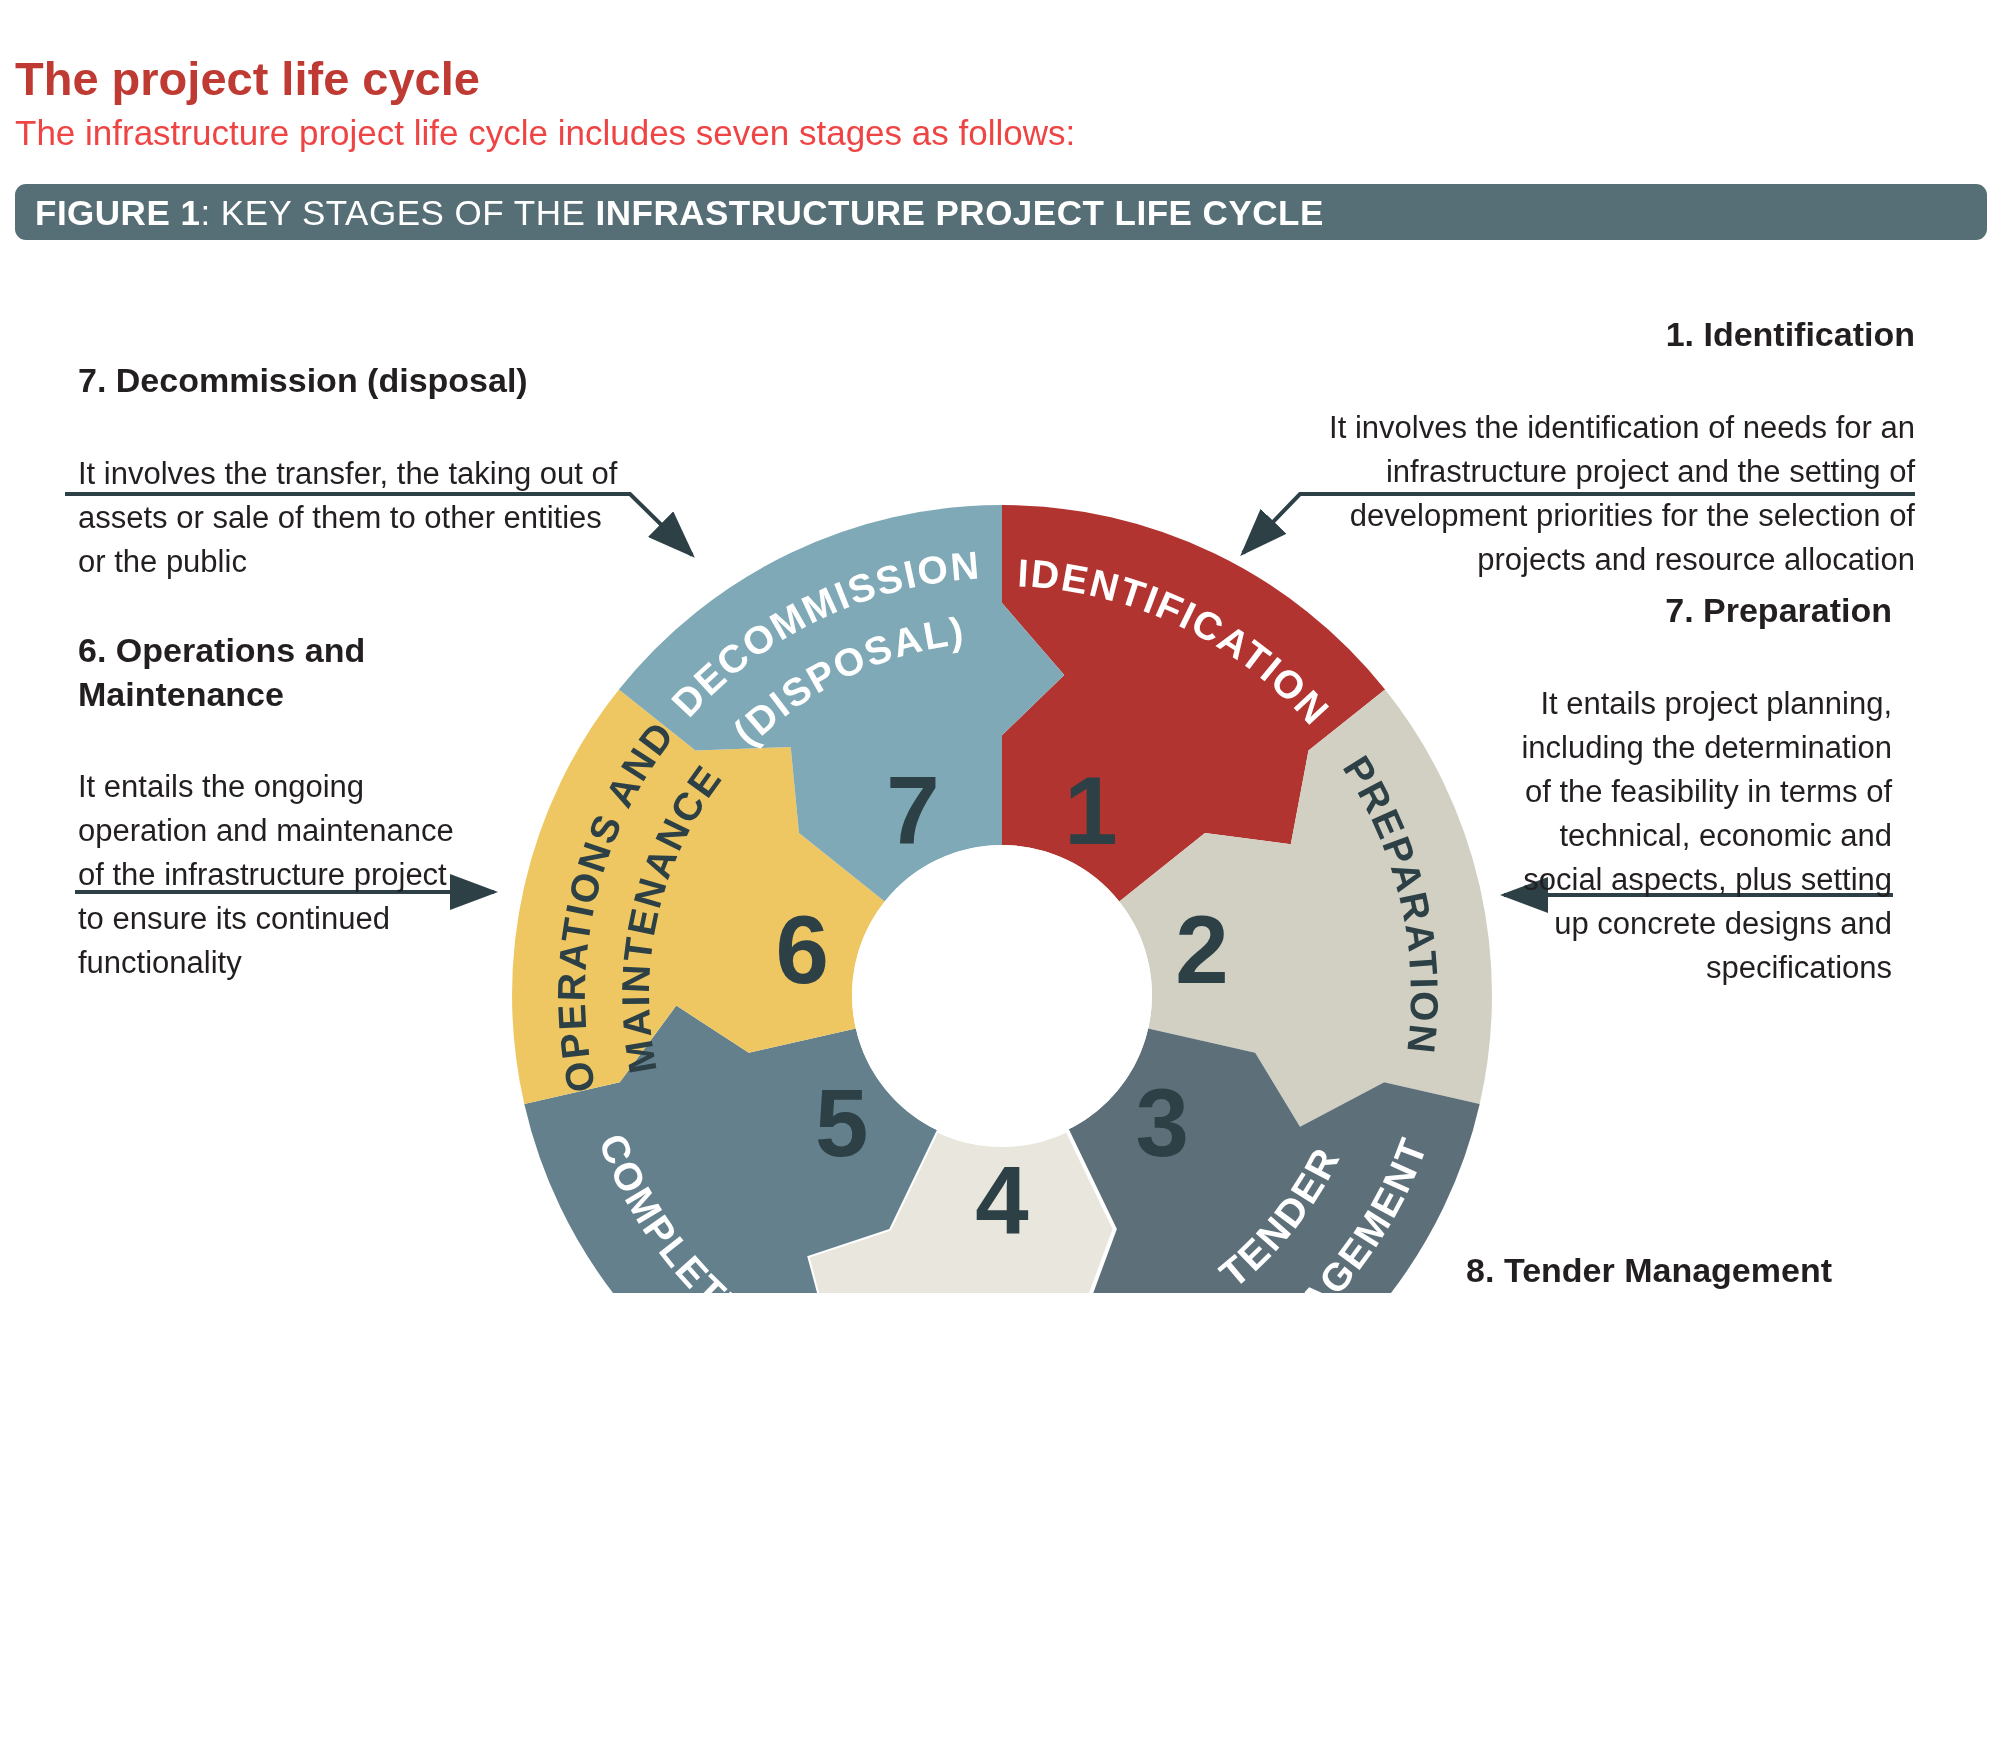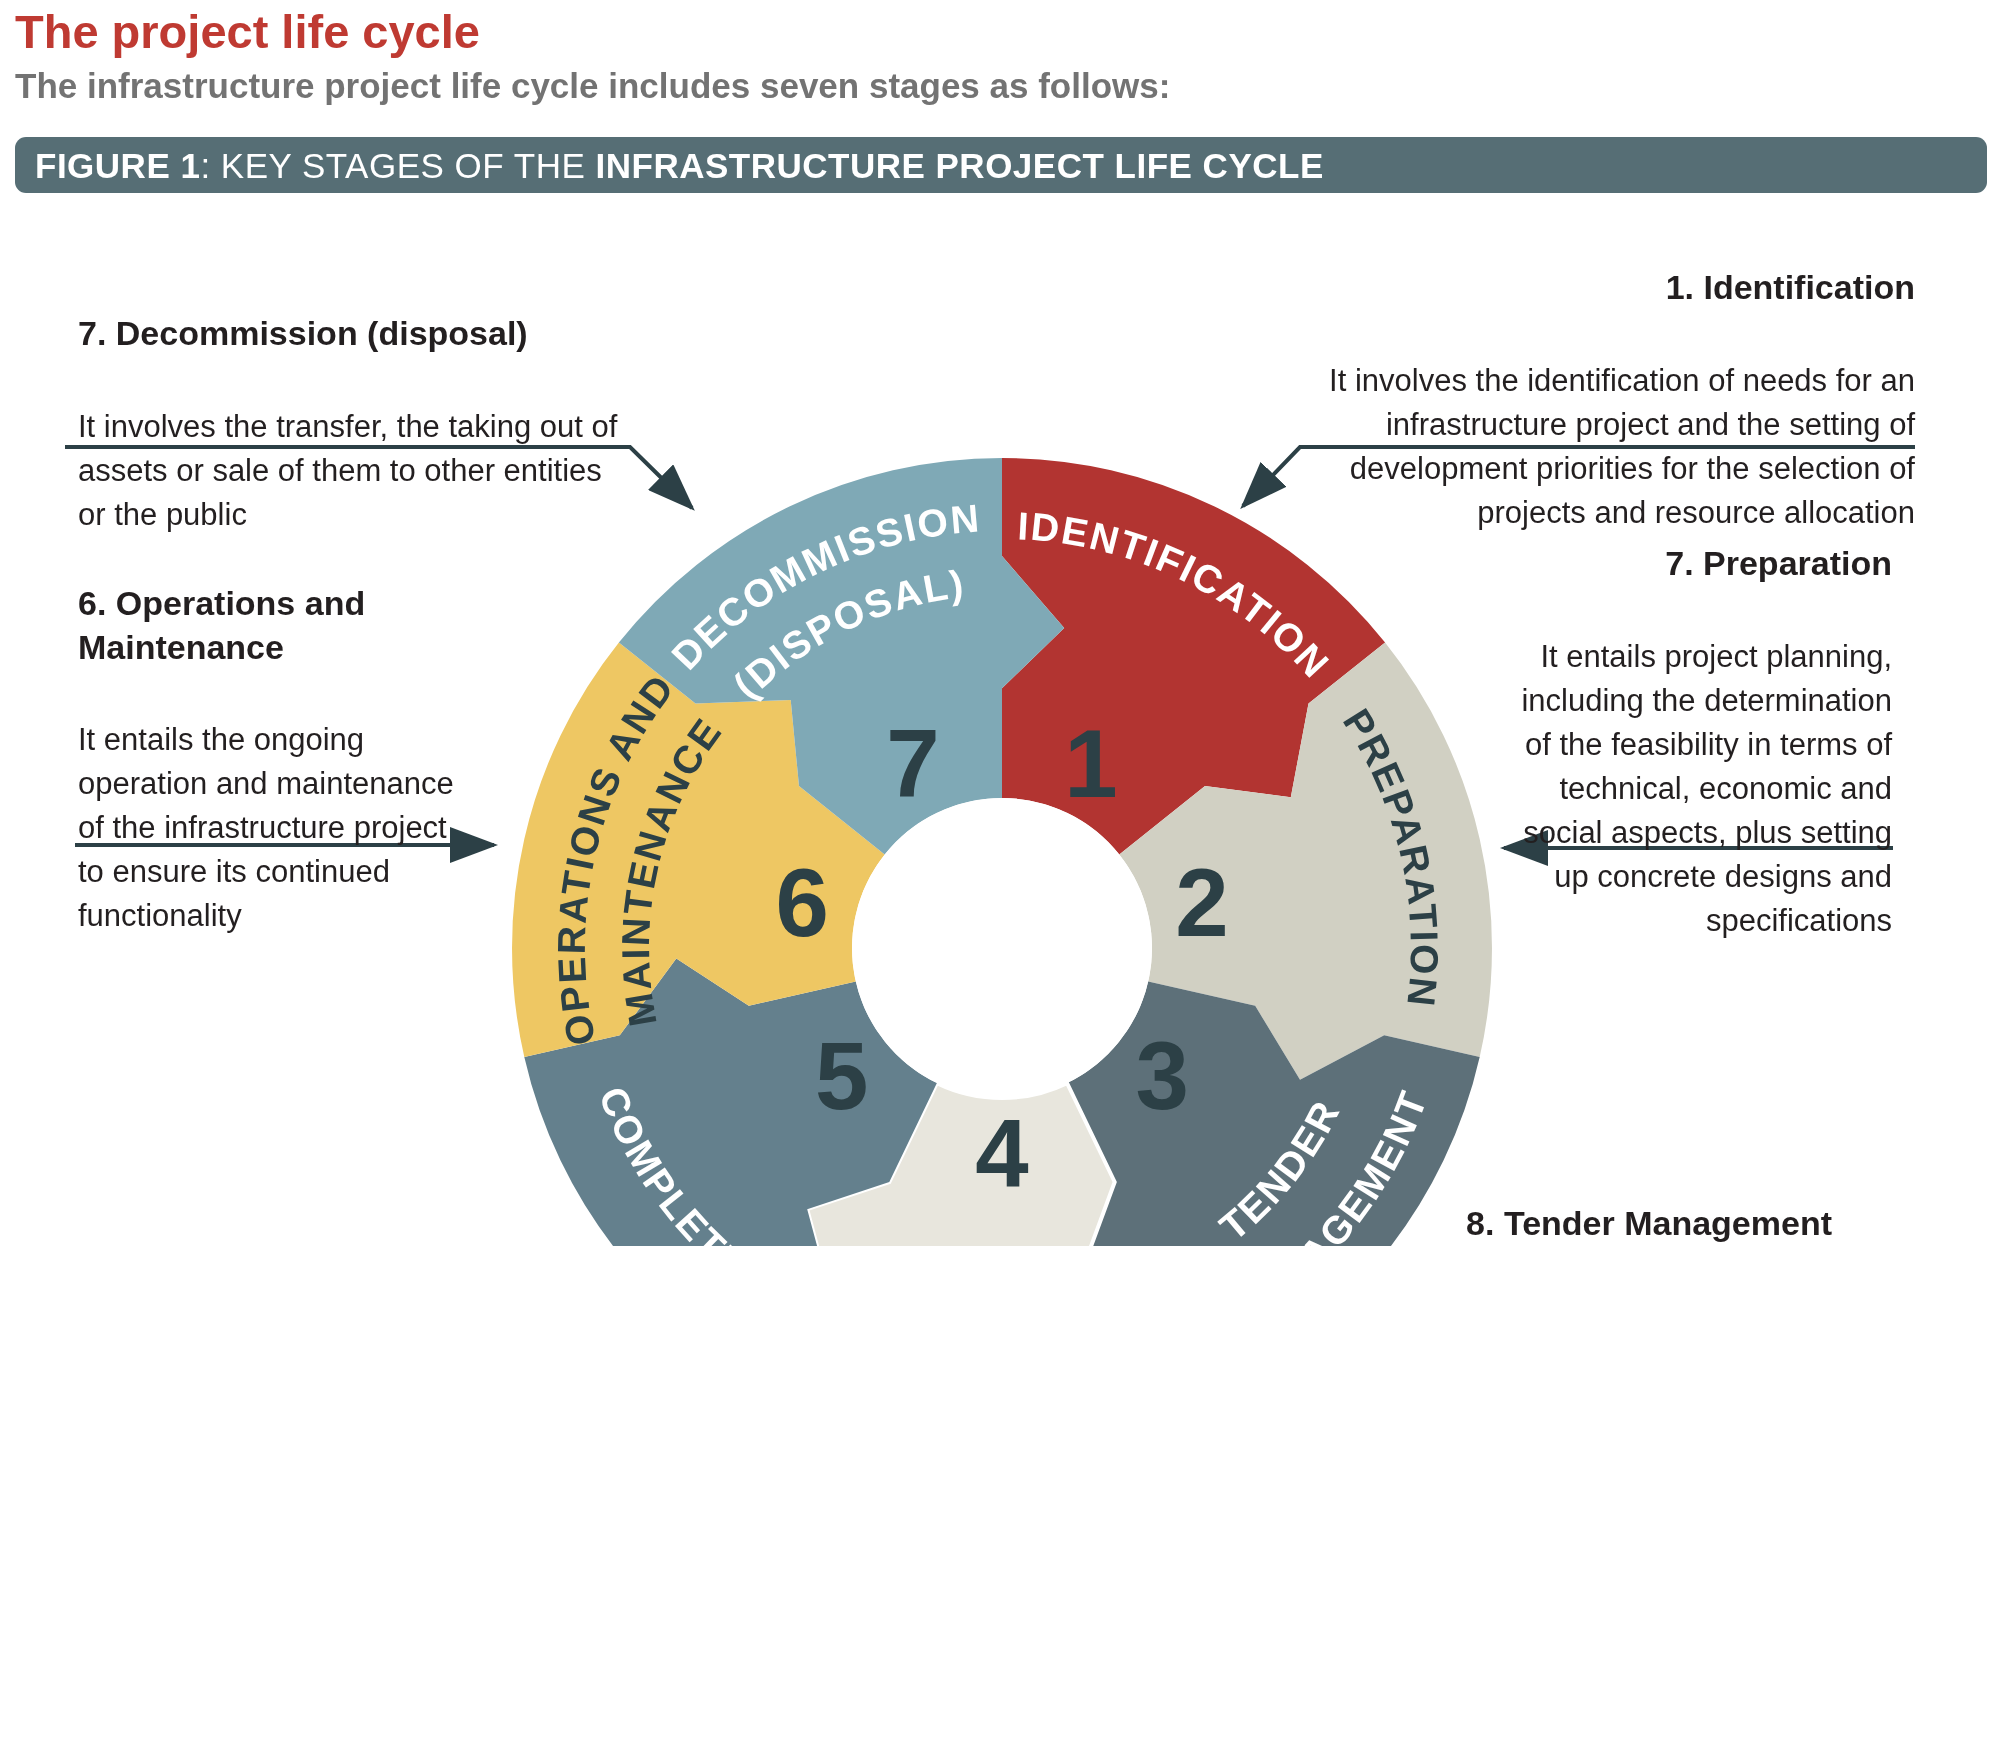--- a/index.html
+++ b/index.html
@@ -1,19 +1,19 @@
 <!DOCTYPE html>
 <html><head>
 <meta charset="utf-8">
 <style>
   html,body{margin:0;padding:0;background:#ffffff;}
   .page{position:relative;width:2002px;height:1246px;background:#ffffff;
-        font-family:"Liberation Sans",sans-serif;overflow:hidden;}
+        font-family:"Liberation Sans",sans-serif;overflow:hidden;margin-top:47px;}
   .title{position:absolute;left:15px;top:4px;font-size:47px;font-weight:bold;color:#bf3a32;}
-  .subtitle{position:absolute;left:15px;top:66px;font-size:35px;color:#737373;font-weight:bold;}
+  .subtitle{position:absolute;left:15px;top:66px;font-size:35px;color:#ef4444;}
   .figure-bar{position:absolute;left:15px;top:137px;width:1972px;height:56px;background:#566e75;
               color:#ffffff;font-size:35px;line-height:57px;padding-left:20px;box-sizing:border-box;
               letter-spacing:.5px;white-space:nowrap;border-radius:11px;}
   .figure-bar .b{font-weight:bold;}
   .overlay{position:absolute;left:0;top:0;}
   .ann{position:absolute;color:#231f20;font-size:31px;line-height:1.42;white-space:pre-line;}
   .ann h3{margin:0 0 5px 0;font-size:34px;font-weight:bold;color:#231f20;white-space:pre-line;line-height:1.28;}
   .ann.right{text-align:right;}
   .ann.center{text-align:center;}
   .ann1{top:222px;right:87px;width:720px;}

